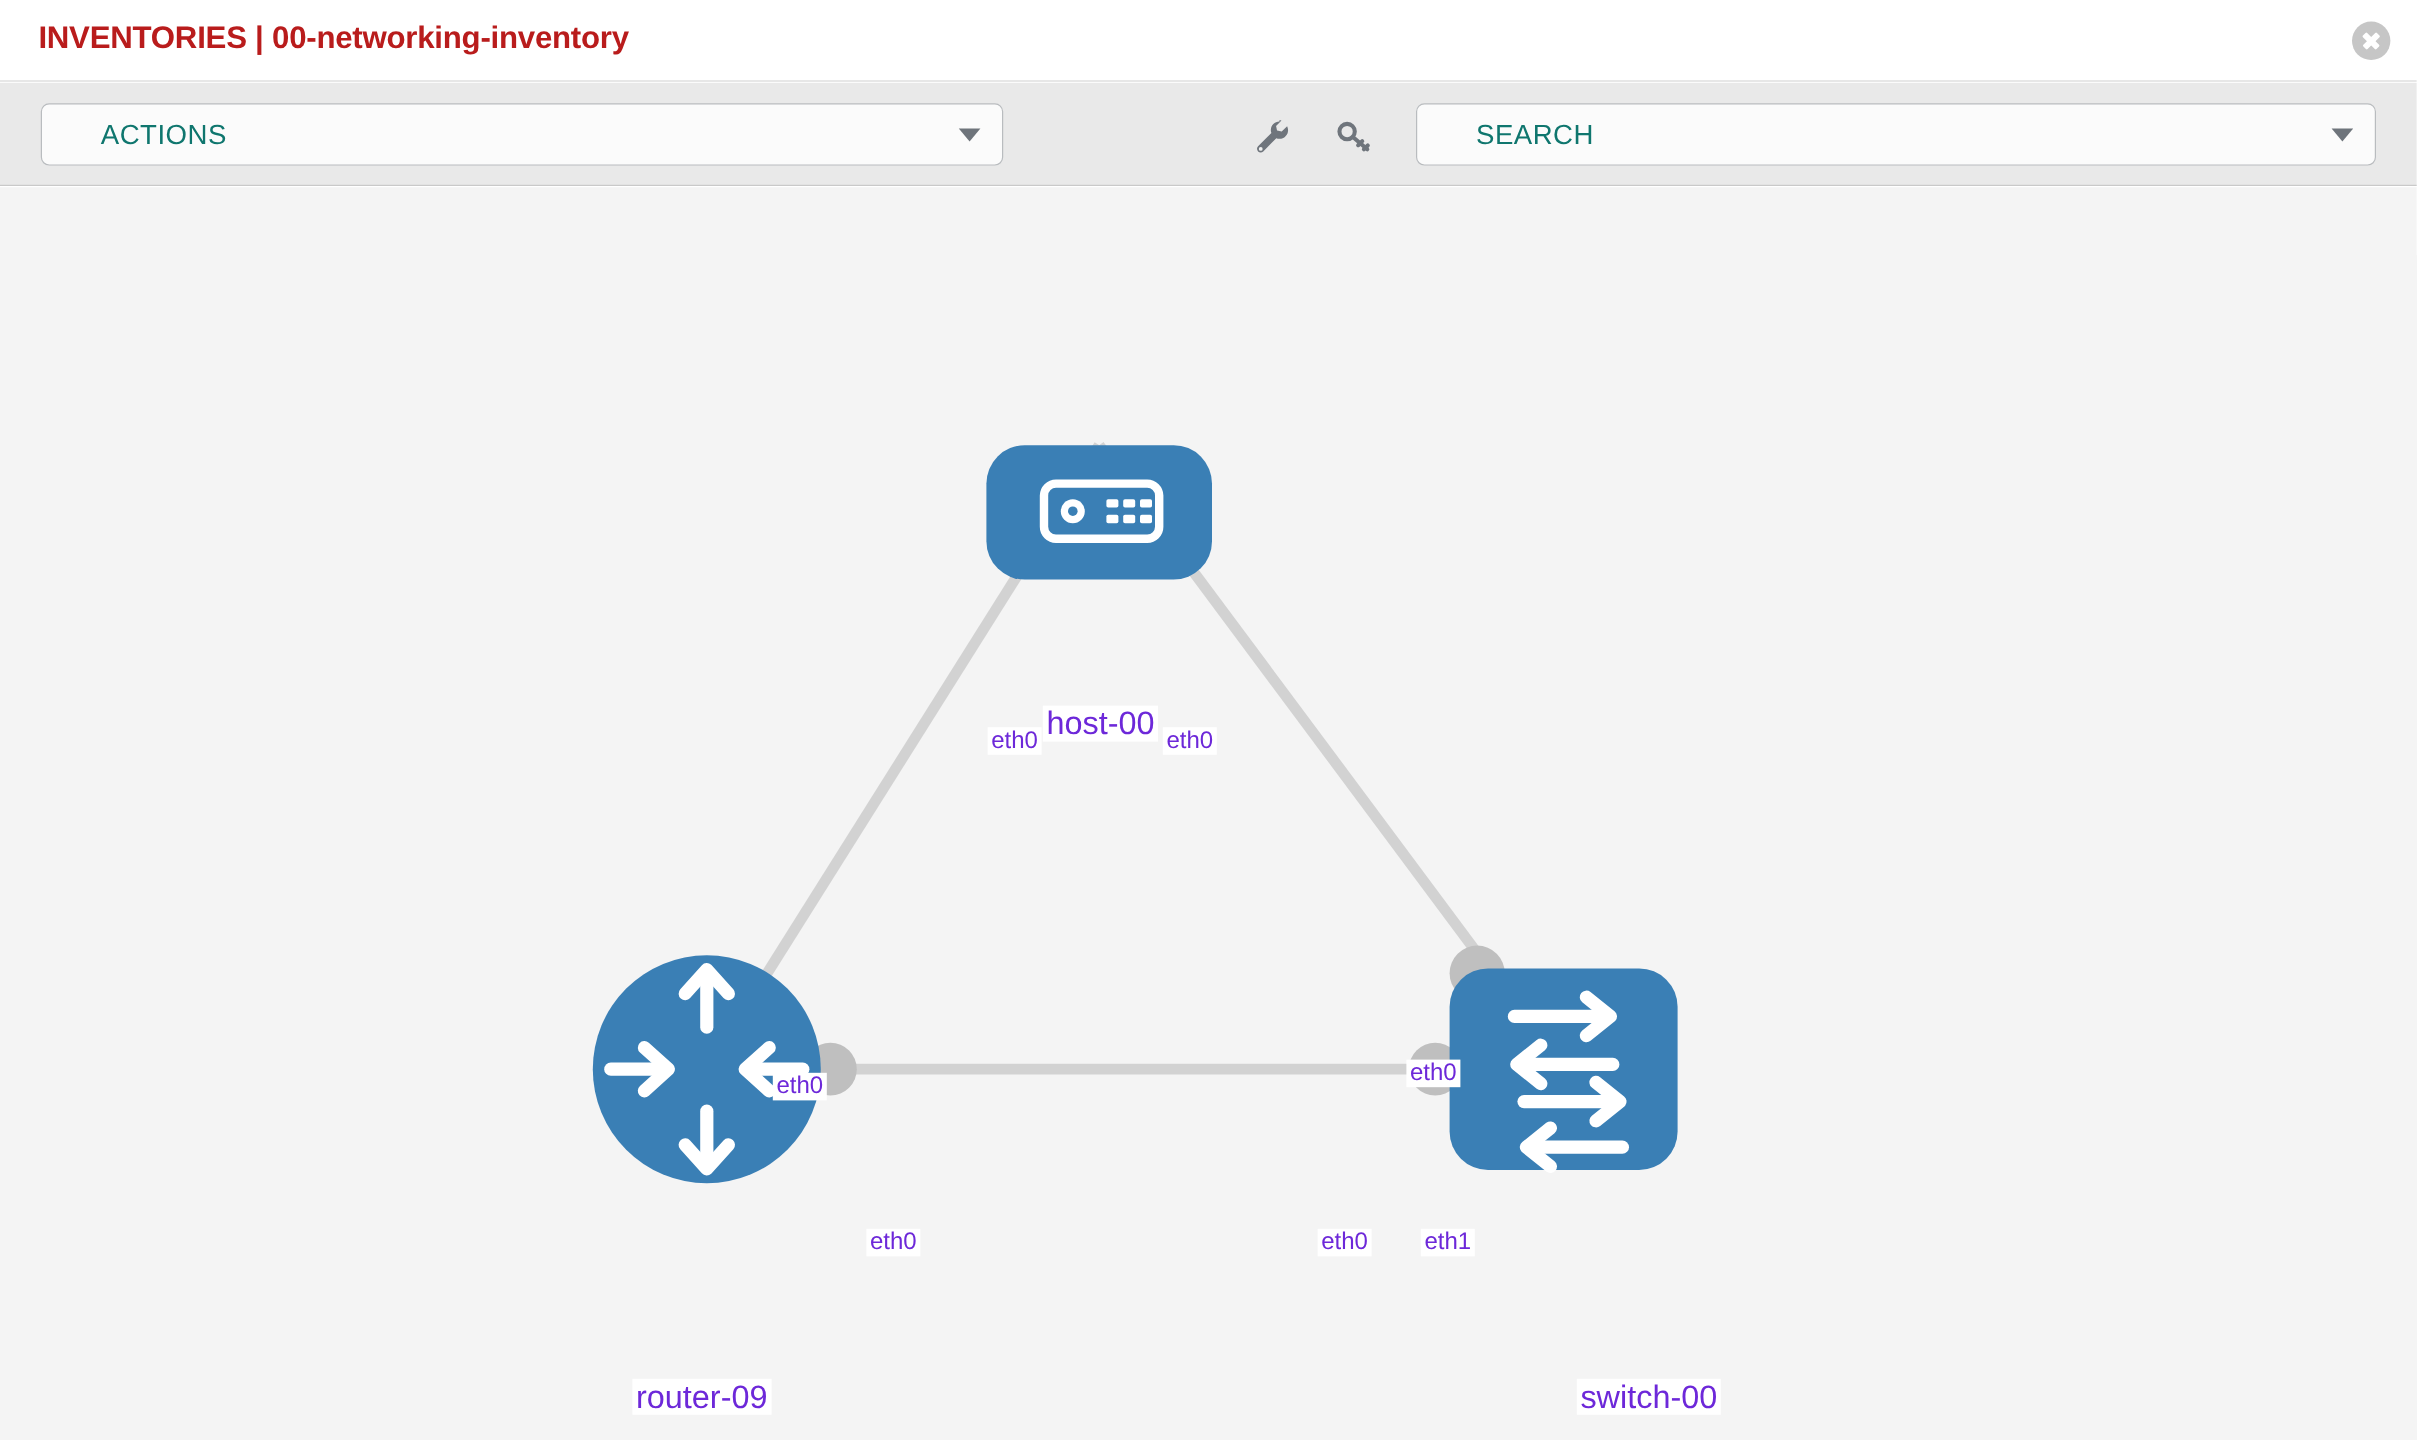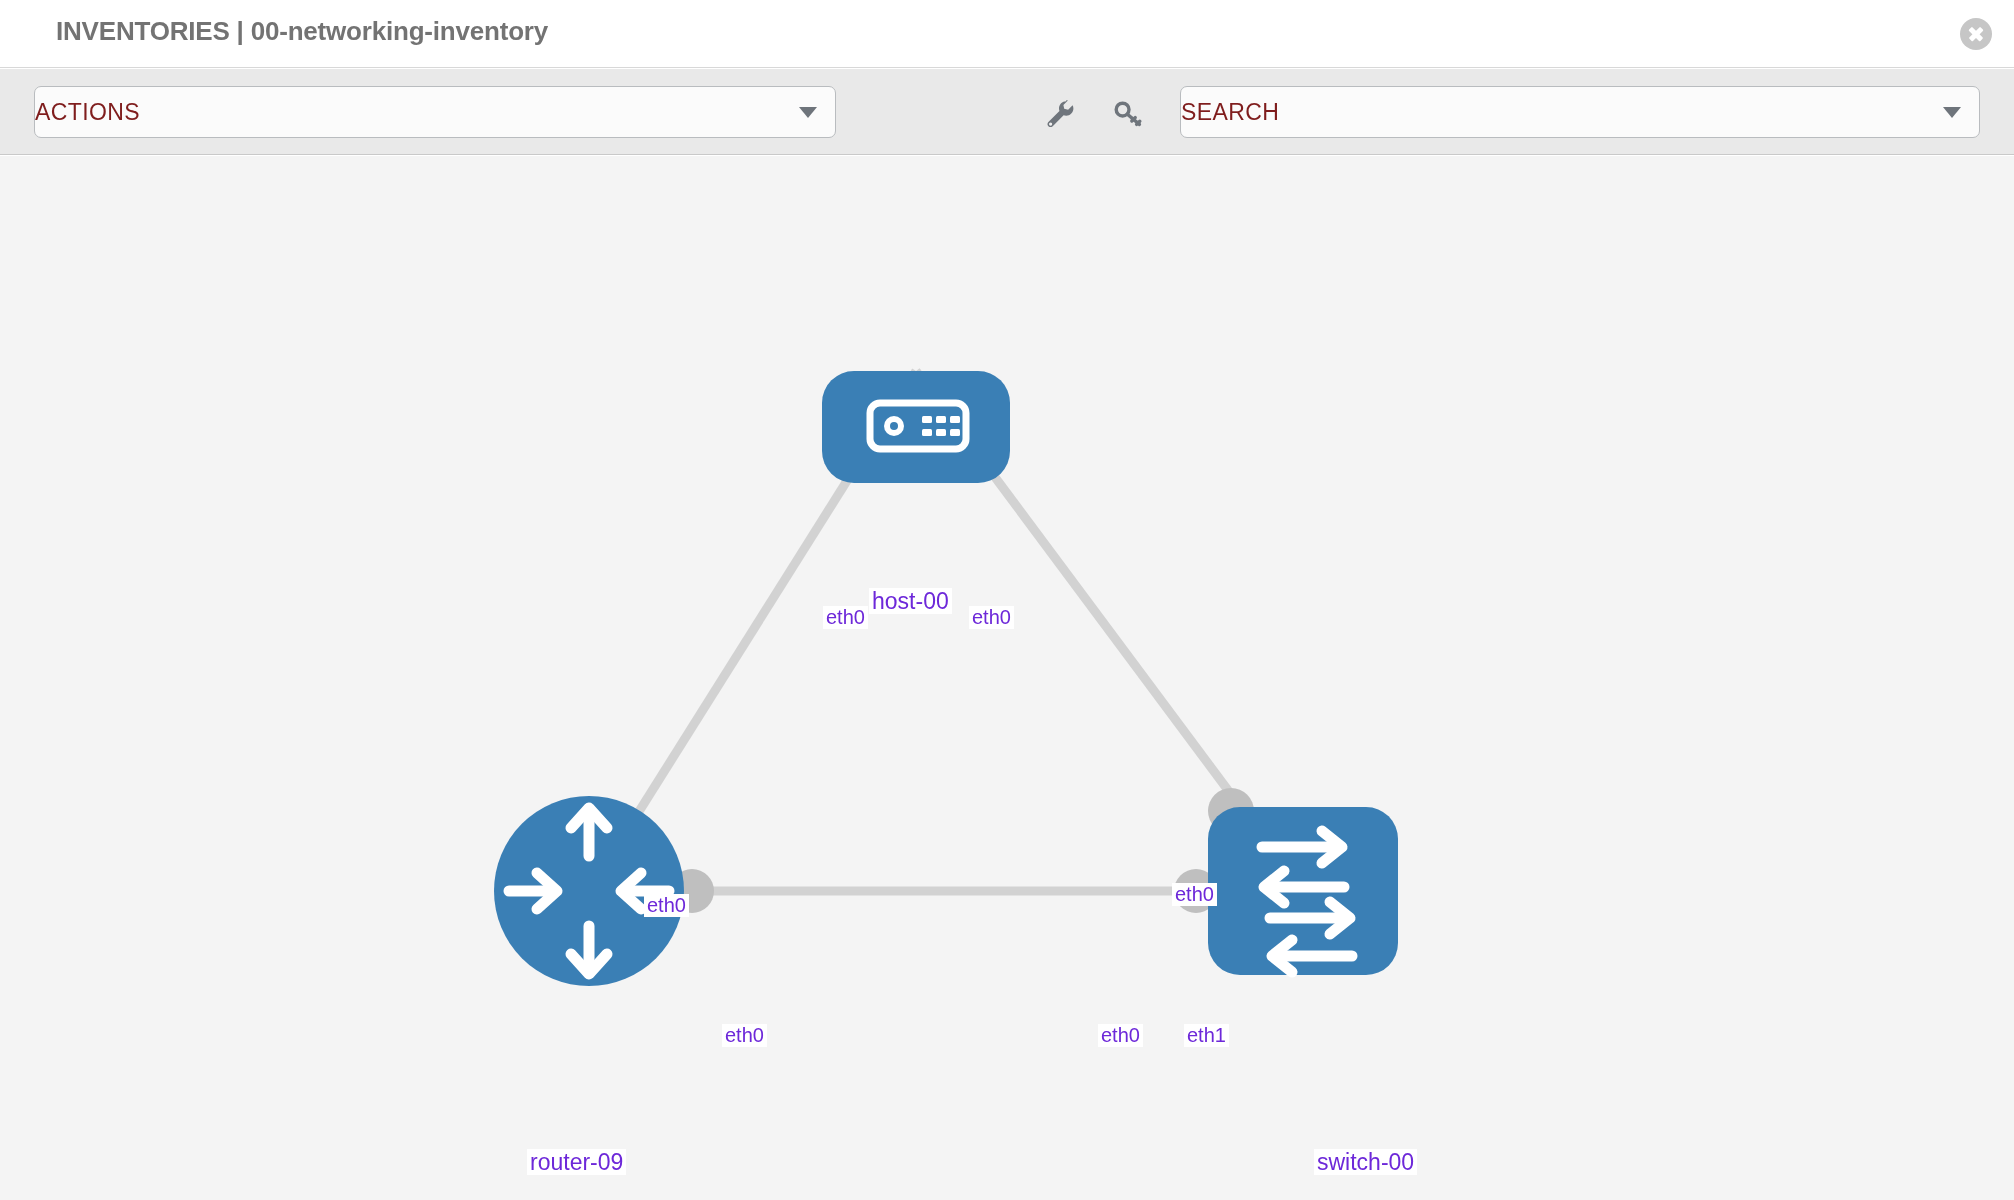--- a/index.html
+++ b/index.html
@@ -12,22 +12,22 @@
   #app { position: relative; width: 2014px; height: 1200px; background: #ffffff; }
 
   
   .header {
     position: absolute; left: 0; top: 0; width: 2014px; height: 68px;
     background: #ffffff;
     border-bottom: 1px solid #d8d8d8;
   }
   .header-title {
     position: absolute; left: 32px; top: 16px;
-    font-size: 26px; font-weight: bold; color: #737373;
-    letter-spacing: -0.2px; white-space: nowrap; margin-left: 24px;
+    font-size: 26px; font-weight: bold; color: #b91c1c;
+    letter-spacing: -0.2px; white-space: nowrap;
   }
   .close-icon {
     position: absolute; right: 22px; top: 18px;
     width: 32px; height: 32px; border-radius: 50%;
     background: #c6c6c6; cursor: pointer;
   }
   .close-icon::before, .close-icon::after {
     content: ""; position: absolute; left: 50%; top: 50%;
     width: 16px; height: 4.5px; background: #ffffff; border-radius: 1px;
     transform-origin: center;
@@ -42,22 +42,22 @@
     border-bottom: 1px solid #c9c9c9;
   }
   .field {
     position: absolute; top: 17px; height: 52px;
     background: #fbfbfb;
     border: 1px solid #b9bcbf; border-radius: 7px;
     display: flex; align-items: center;
     cursor: pointer;
   }
   .field .ph {
-    font-size: 23px; color: #7f1d1d; letter-spacing: 0.4px;
-    flex: 1; white-space: nowrap; overflow: hidden;
+    font-size: 23px; color: #0f766e; letter-spacing: 0.4px;
+    padding-left: 18px; flex: 1; white-space: nowrap; overflow: hidden; margin-left: 31px;
   }
   .caret {
     width: 0; height: 0; margin-right: 18px;
     border-left: 9px solid transparent; border-right: 9px solid transparent;
     border-top: 11px solid #6e747b;
   }
   #actions-field { left: 34px; width: 802px; }
   #search-field  { left: 1180px; width: 800px; justify-content: center; }
 
   .tool-btn {
@@ -72,21 +72,21 @@
     position: absolute; left: 0; top: 156px; width: 2014px; height: 1044px;
     background: #f4f4f4; overflow: hidden;
   }
   .topo-svg { position: absolute; left: 0; top: 0; width: 2014px; height: 1044px; }
 
   
   .lbl {
     position: absolute; background: #ffffff; color: #6d28d9;
     white-space: nowrap; line-height: 1.05;
   }
-  .nodelabel { font-size: 23px; padding: 1px 3px; }
+  .nodelabel { font-size: 27px; padding: 1px 3px; }
   .iflabel   { font-size: 20px; padding: 1px 3px; }
 </style>
 </head>
 <body>
 
 <div id="app">
 
   <div class="header">
     <div class="header-title">INVENTORIES | 00-networking-inventory</div>
     <div class="close-icon"></div>

